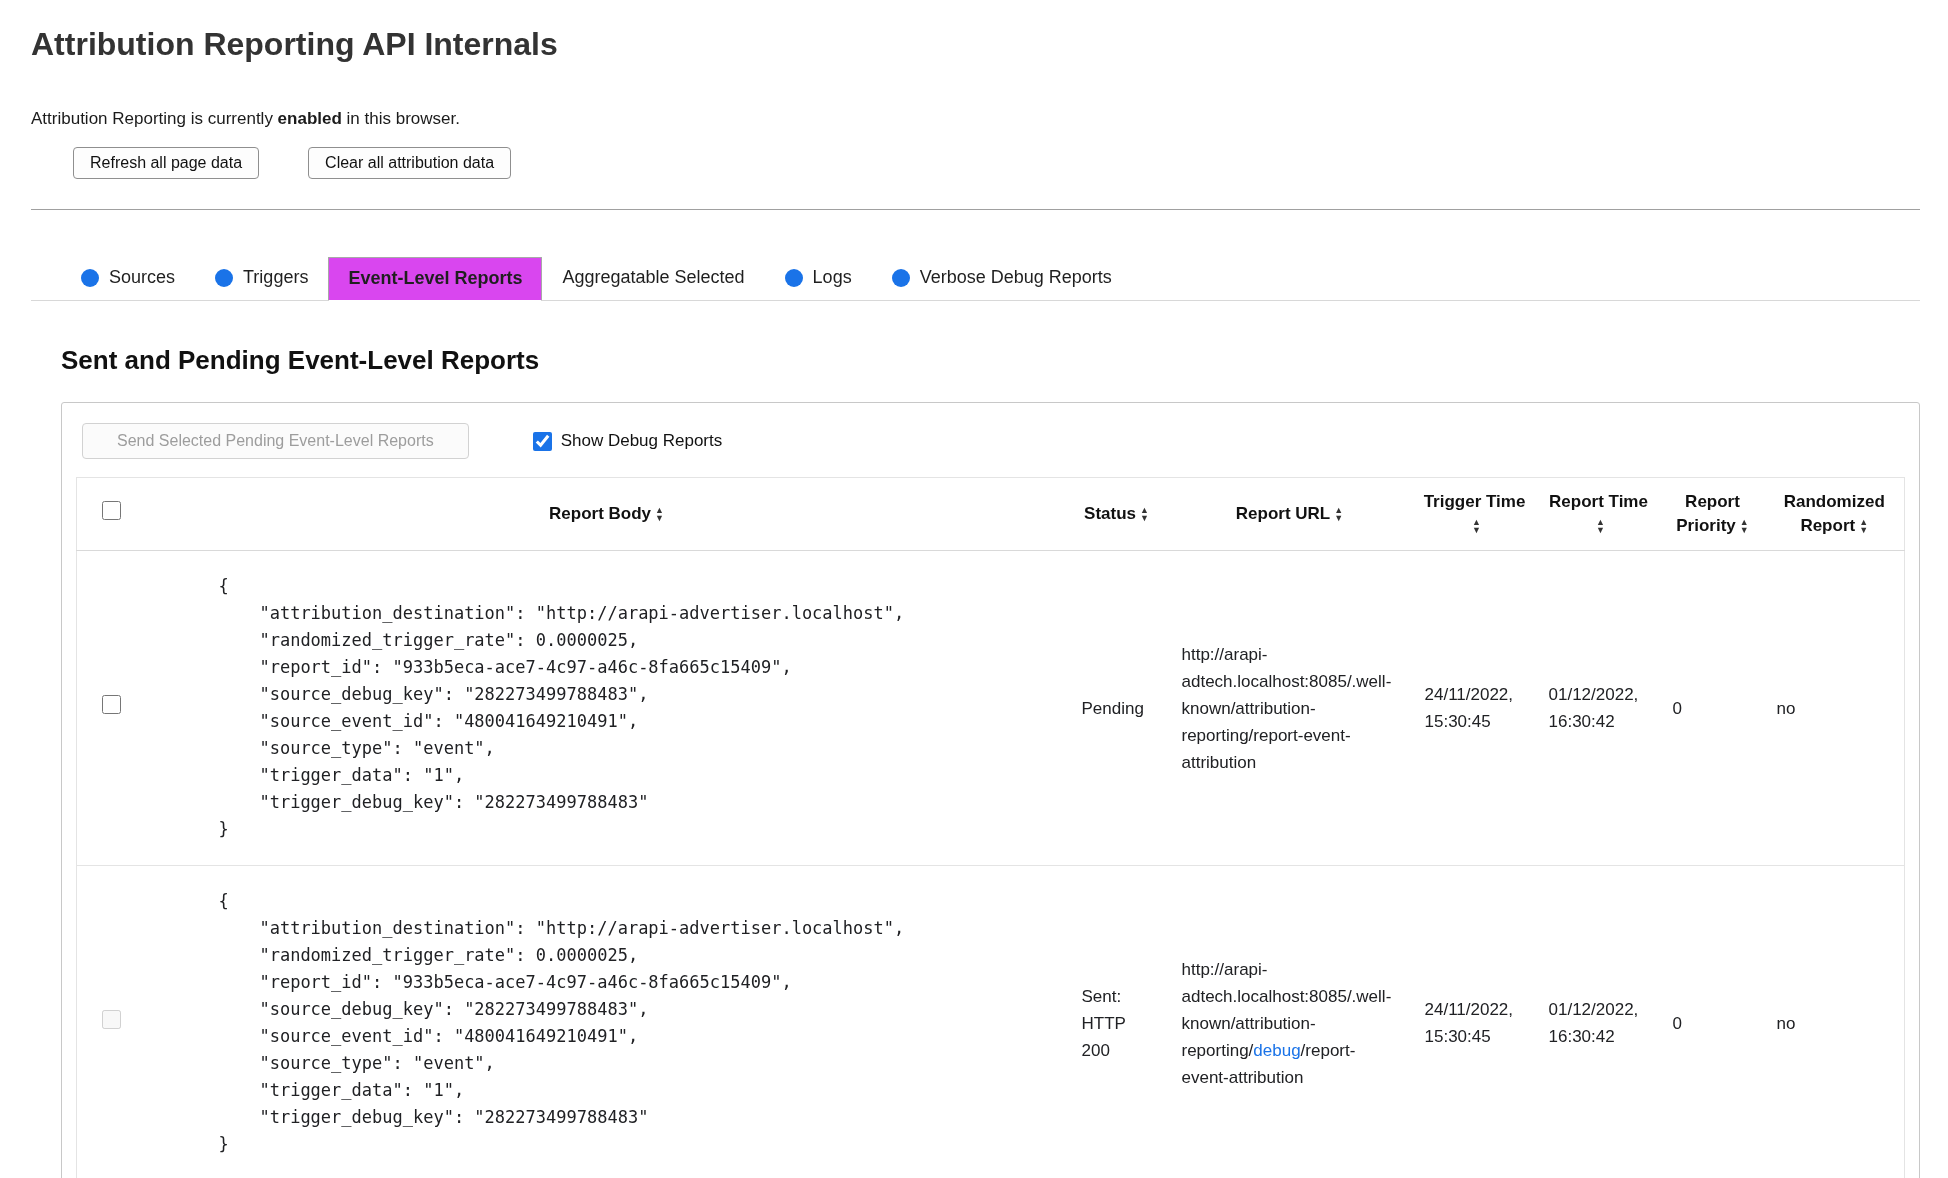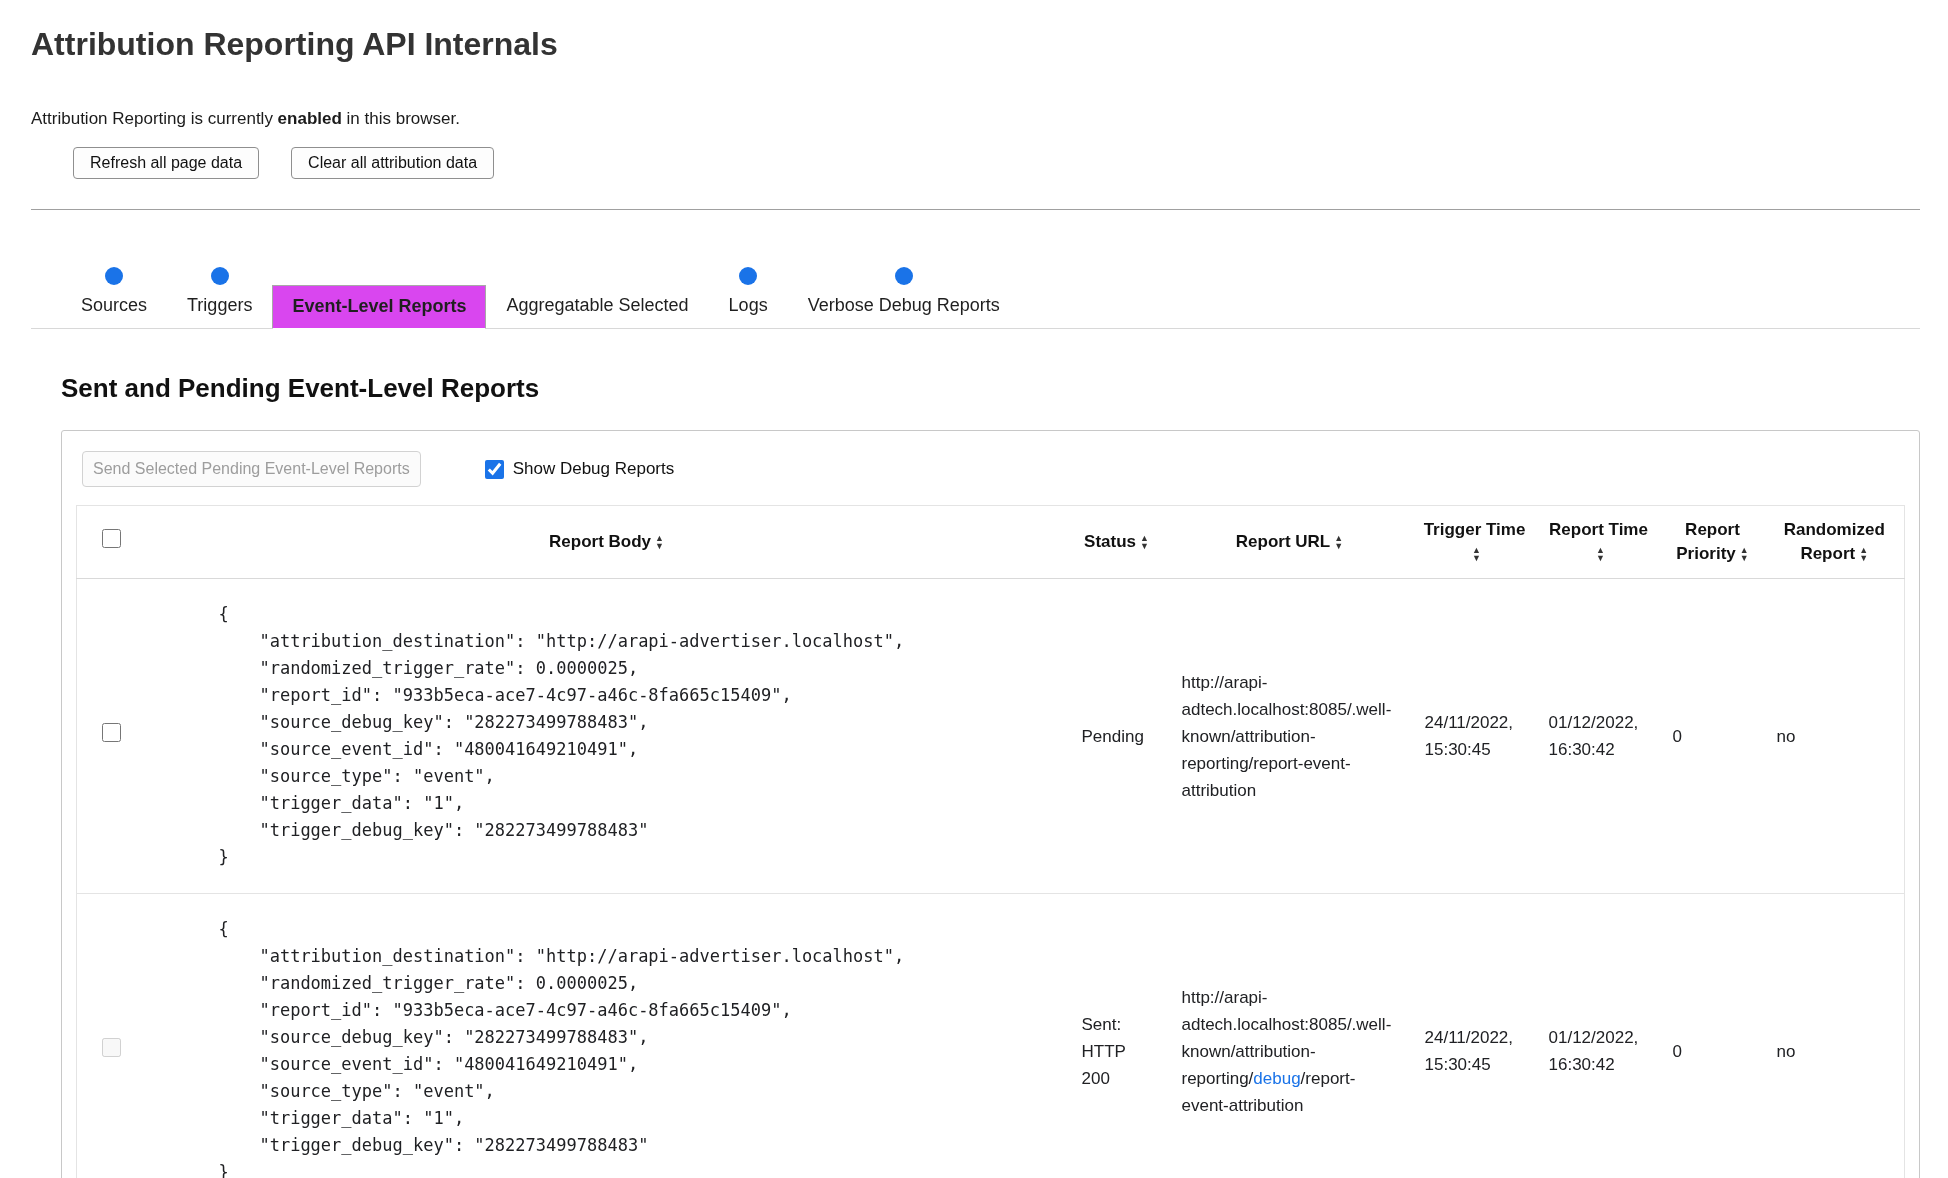--- a/index.html
+++ b/index.html
@@ -13,47 +13,47 @@
     font-family: "Liberation Sans", sans-serif;
     font-size: 17px;
     overflow: hidden;
   }
   .page { padding: 14px 28px 0 31px; }
 
   h1.page-title { font-size: 32px; font-weight: 700; color: #333; margin: 12px 0 46px; }
   .status-line { margin: 16px 0 18px; font-size: 17px; color: #1b1b1b; }
   .status-line strong { font-weight: 700; }
 
-  .actions { display: flex; gap: 32px; margin-bottom: 30px; padding-left: 42px; }
+  .actions { display: flex; gap: 49px; margin-bottom: 30px; padding-left: 42px; }
   button.sys {
     font-family: inherit; font-size: 16px; color: #111;
     padding: 6px 16px; background: #fdfdfd;
     border: 1px solid #8f8f8f; border-radius: 4px; cursor: pointer;
   }
 
   hr.divider { border: none; border-top: 1px solid #a0a0a0; margin: 0; }
 
   .tabstrip { display: flex; align-items: flex-end; margin-top: 46px; padding-left: 30px; border-bottom: 1px solid #d8d8d8; }
   .tab {
     display: flex; align-items: center; gap: 10px;
     padding: 10px 19px 11px; font-size: 18px; color: #1f1f1f; cursor: pointer;
-    border: 1px solid transparent; white-space: nowrap; flex-direction: column;
+    border: 1px solid transparent; white-space: nowrap;
   }
   .tab.active {
     font-weight: 700; background: #d946ef;
     border: 1px solid #a8a8a8; border-bottom: 1px solid #fff; margin-bottom: -1px;
   }
   .dot { width: 18px; height: 18px; border-radius: 50%; background: var(--accent); flex: none; }
 
   h2.section { font-size: 26px; font-weight: 700; color: #111; margin: 44px 0 26px 30px; }
 
   .panel { margin-left: 30px; border: 1px solid #c8c8c8; border-radius: 3px; padding: 20px 14px 52px; background: #fff; }
   .toolbar { display: flex; align-items: center; margin: 0 0 18px 6px; }
   button.send {
-    font-family: inherit; font-size: 16px; padding: 8px 10px;
+    font-family: inherit; font-size: 16px; padding: 8px 34px;
     border: 1px solid #d2d2d2; border-radius: 4px; background: #fbfbfb; color: #9d9d9d;
   }
   .debug-toggle { display: flex; align-items: center; gap: 9px; margin-left: 64px; font-size: 17px; color: #111; cursor: pointer; }
   input[type="checkbox"] { width: 19px; height: 19px; accent-color: var(--accent); margin: 0; }
 
   table.reports {
     width: 100%; border-collapse: collapse; table-layout: fixed;
     border: 1px solid #e4e4e4; font-size: 17px; color: #202124;
   }
   th {

